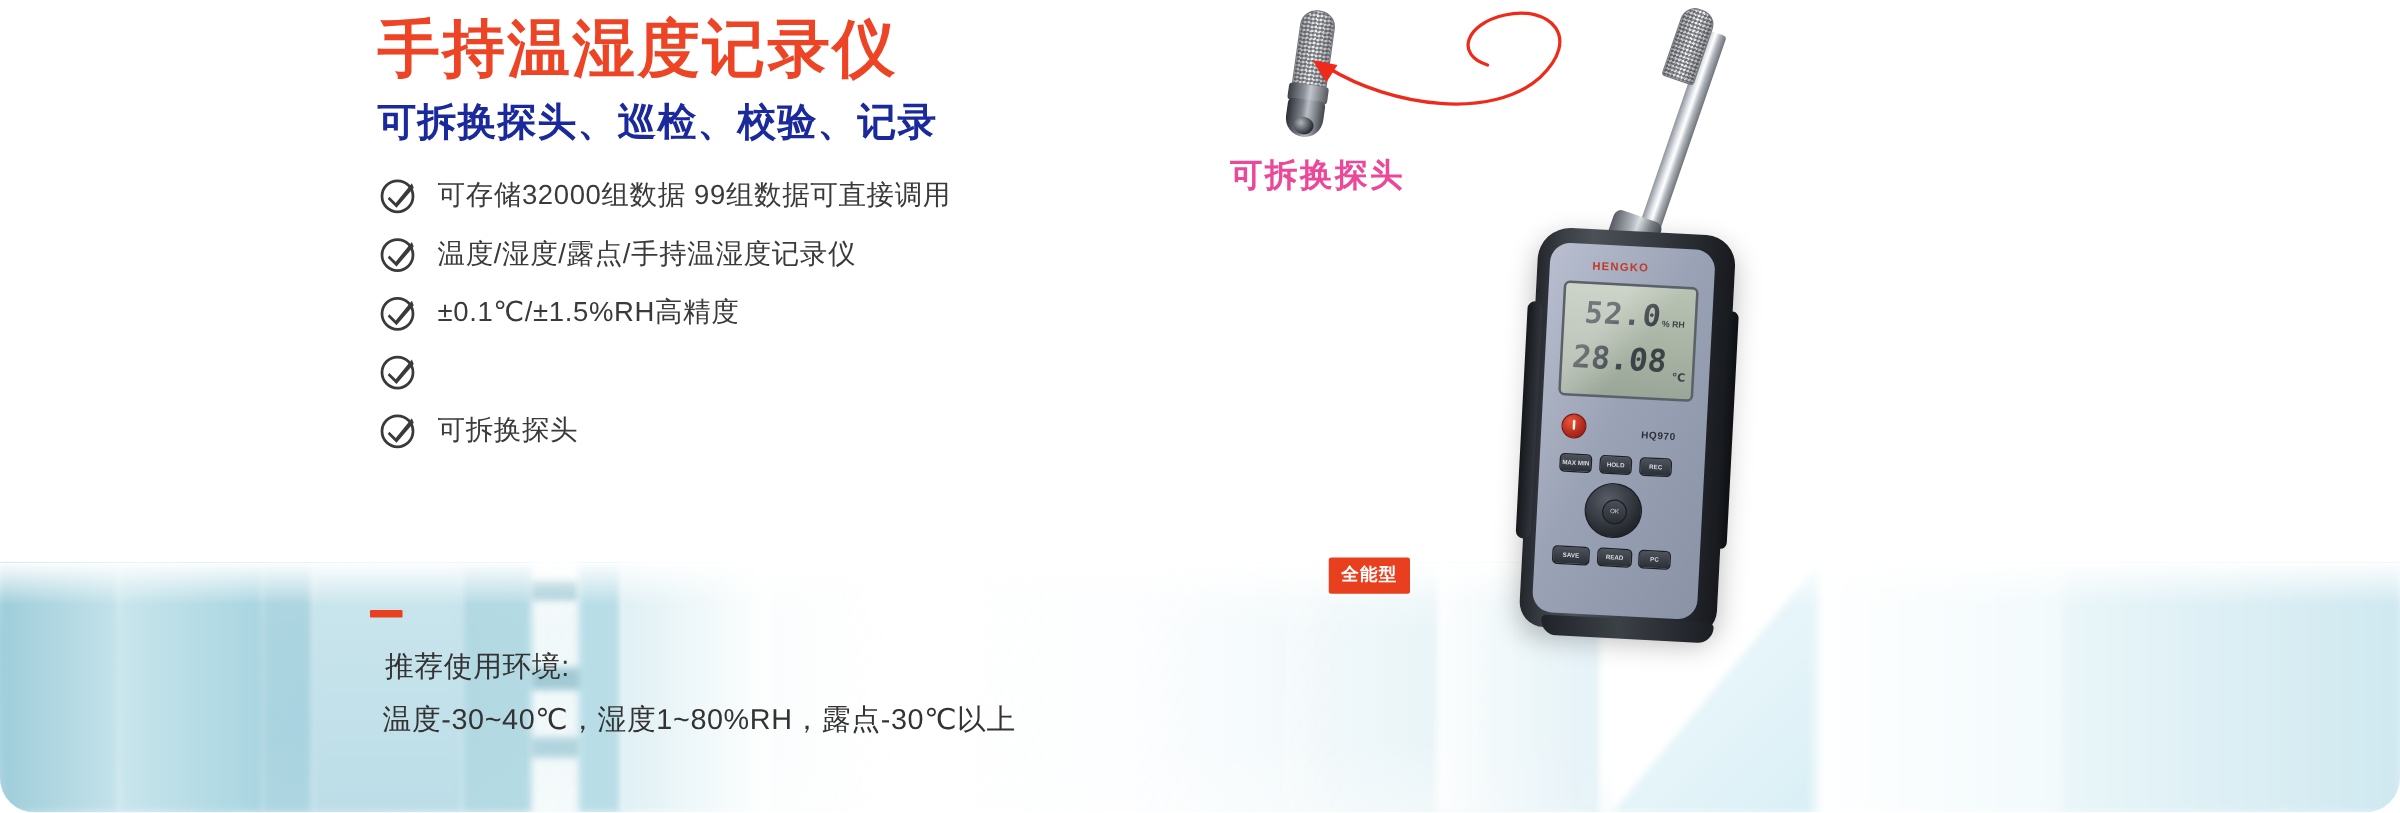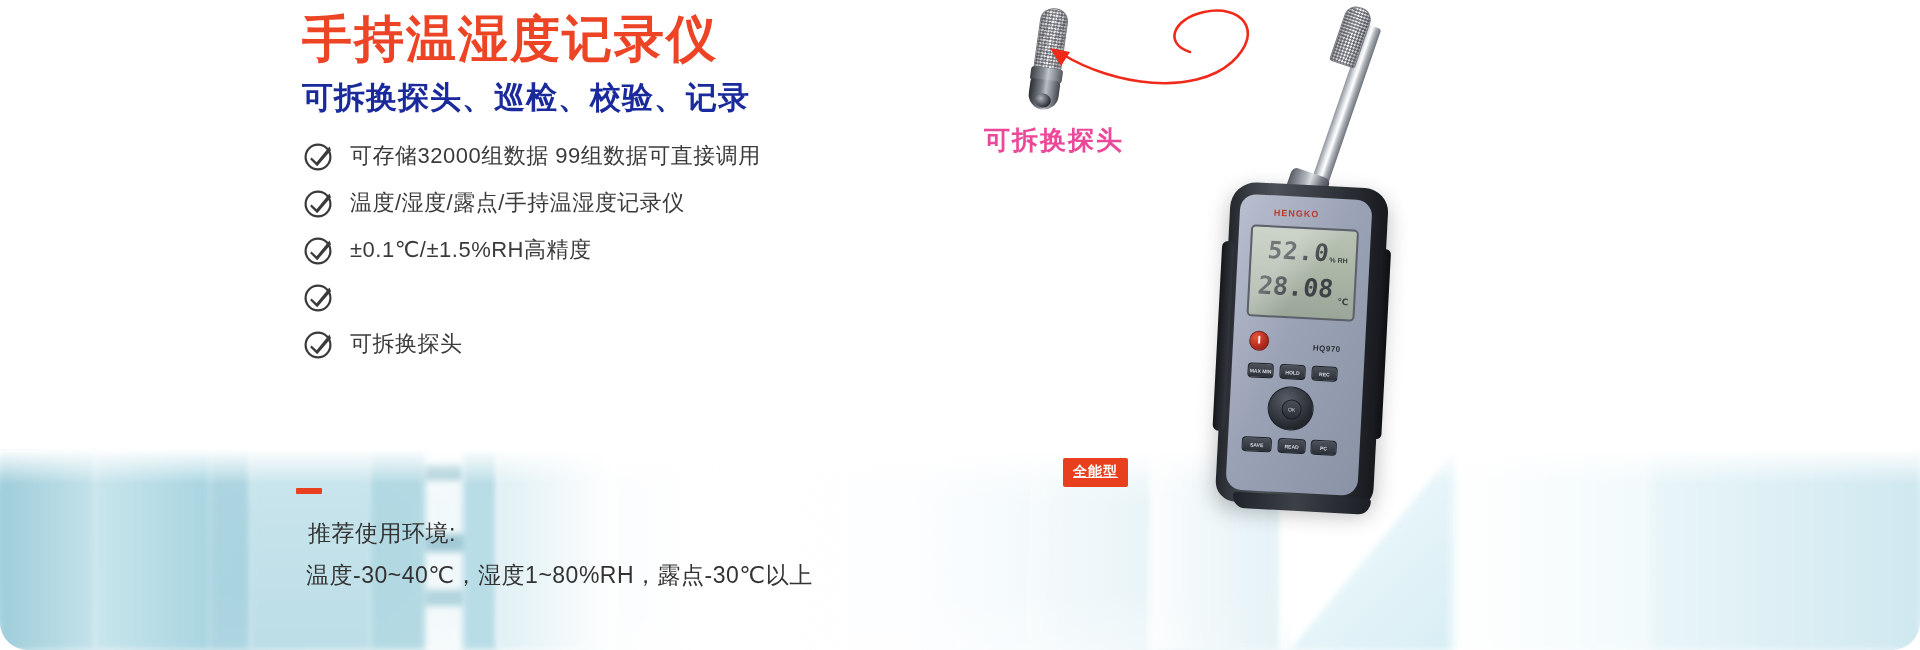--- a/index.html
+++ b/index.html
@@ -81,23 +81,23 @@
     position:absolute;left:306px;top:560px;
     font-size:23px;color:#333;letter-spacing:.5px;white-space:nowrap;
   }
 
   
   .probe-label{
     position:absolute;left:984px;top:123px;
     font-size:26px;font-weight:bold;color:#ec4899;letter-spacing:2px;white-space:nowrap;
   }
   .badge{
-    position:absolute;left:1063px;top:458px;
+    position:absolute;left:1063px;top:446px;
     background:#e8401f;color:#fff;font-size:14px;font-weight:bold;
-    padding:5px 10px 6px;letter-spacing:1px;border-radius:2px;white-space:nowrap;text-decoration:underline;
+    padding:5px 10px 6px;letter-spacing:1px;border-radius:2px;white-space:nowrap;
   }
 
   .art{position:absolute;left:940px;top:0;width:520px;height:650px;}
 
   
   .probe{position:absolute;left:86px;top:8px;width:46px;height:112px;transform:rotate(8deg);}
   .probe .mesh{
     position:absolute;left:8px;top:0;width:28px;height:62px;border-radius:13px 13px 3px 3px;
     background:
       repeating-linear-gradient(0deg, rgba(90,90,95,.55) 0 1.6px, rgba(255,255,255,.25) 1.6px 3.2px),

